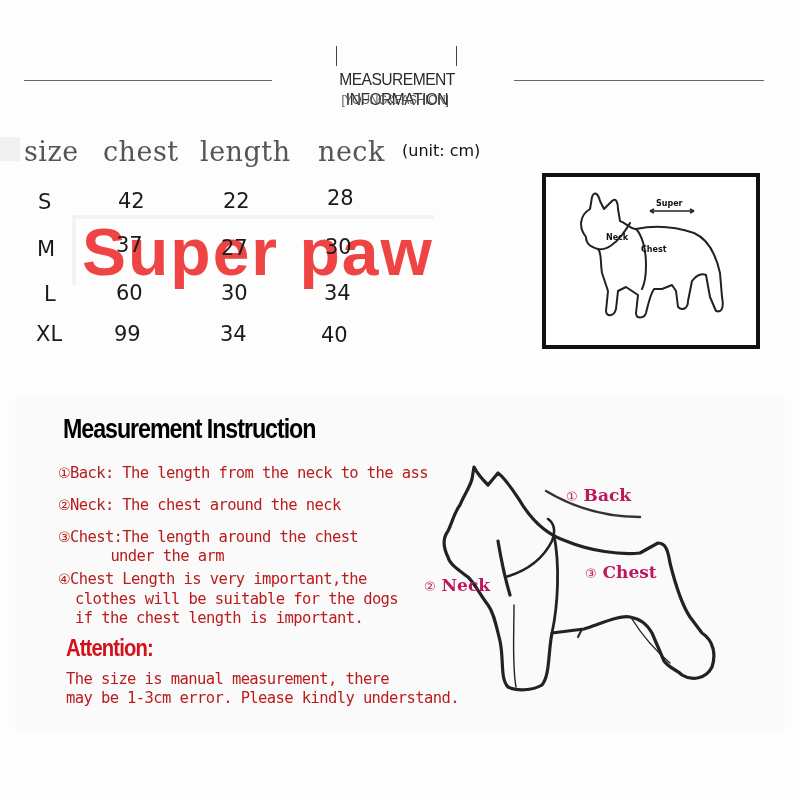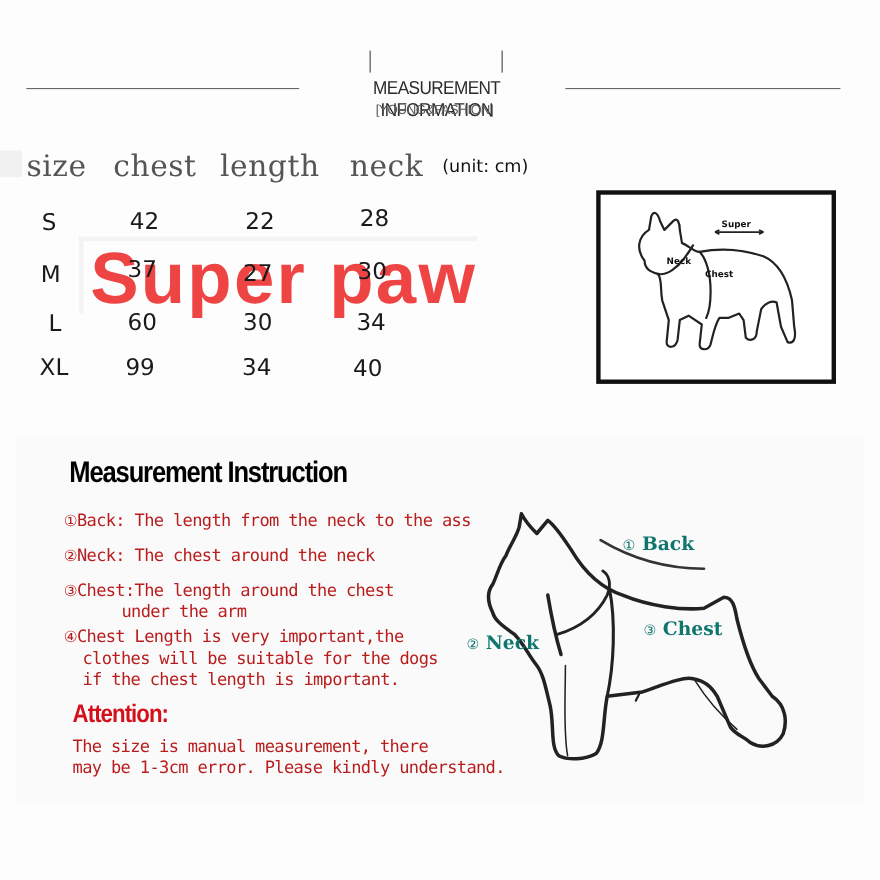--- a/index.html
+++ b/index.html
@@ -54,21 +54,21 @@
     position:absolute; font-family:"DejaVu Sans Mono", monospace; font-size:15.5px;
     color:#b91c1c; white-space:pre; letter-spacing:-0.6px;
   }
   .circ { font-family:"DejaVu Sans", sans-serif; font-size:14px; }
   .attn {
     position:absolute; left:66px; top:635px; font-family:"Liberation Sans", sans-serif;
     font-weight:bold; font-size:23px; color:#d4111b; letter-spacing:-1px;
     transform:scaleX(0.88); transform-origin:left;
   }
   .dog-label {
-    position:absolute; font-family:"DejaVu Serif", serif; font-weight:bold; font-size:17px; color:#0f766e;
+    position:absolute; font-family:"DejaVu Serif", serif; font-weight:bold; font-size:17px; color:#be185d;
   }
   .dog-label .n { font-family:"DejaVu Sans", sans-serif; font-weight:normal; font-size:13px; }
 </style>
 </head>
 <body>
 
 <div class="tick" style="left:336px;"></div>
 <div class="tick" style="left:456px;"></div>
 <div class="hline" style="left:24px;width:248px;"></div>
 <div class="hline" style="left:514px;width:250px;"></div>

